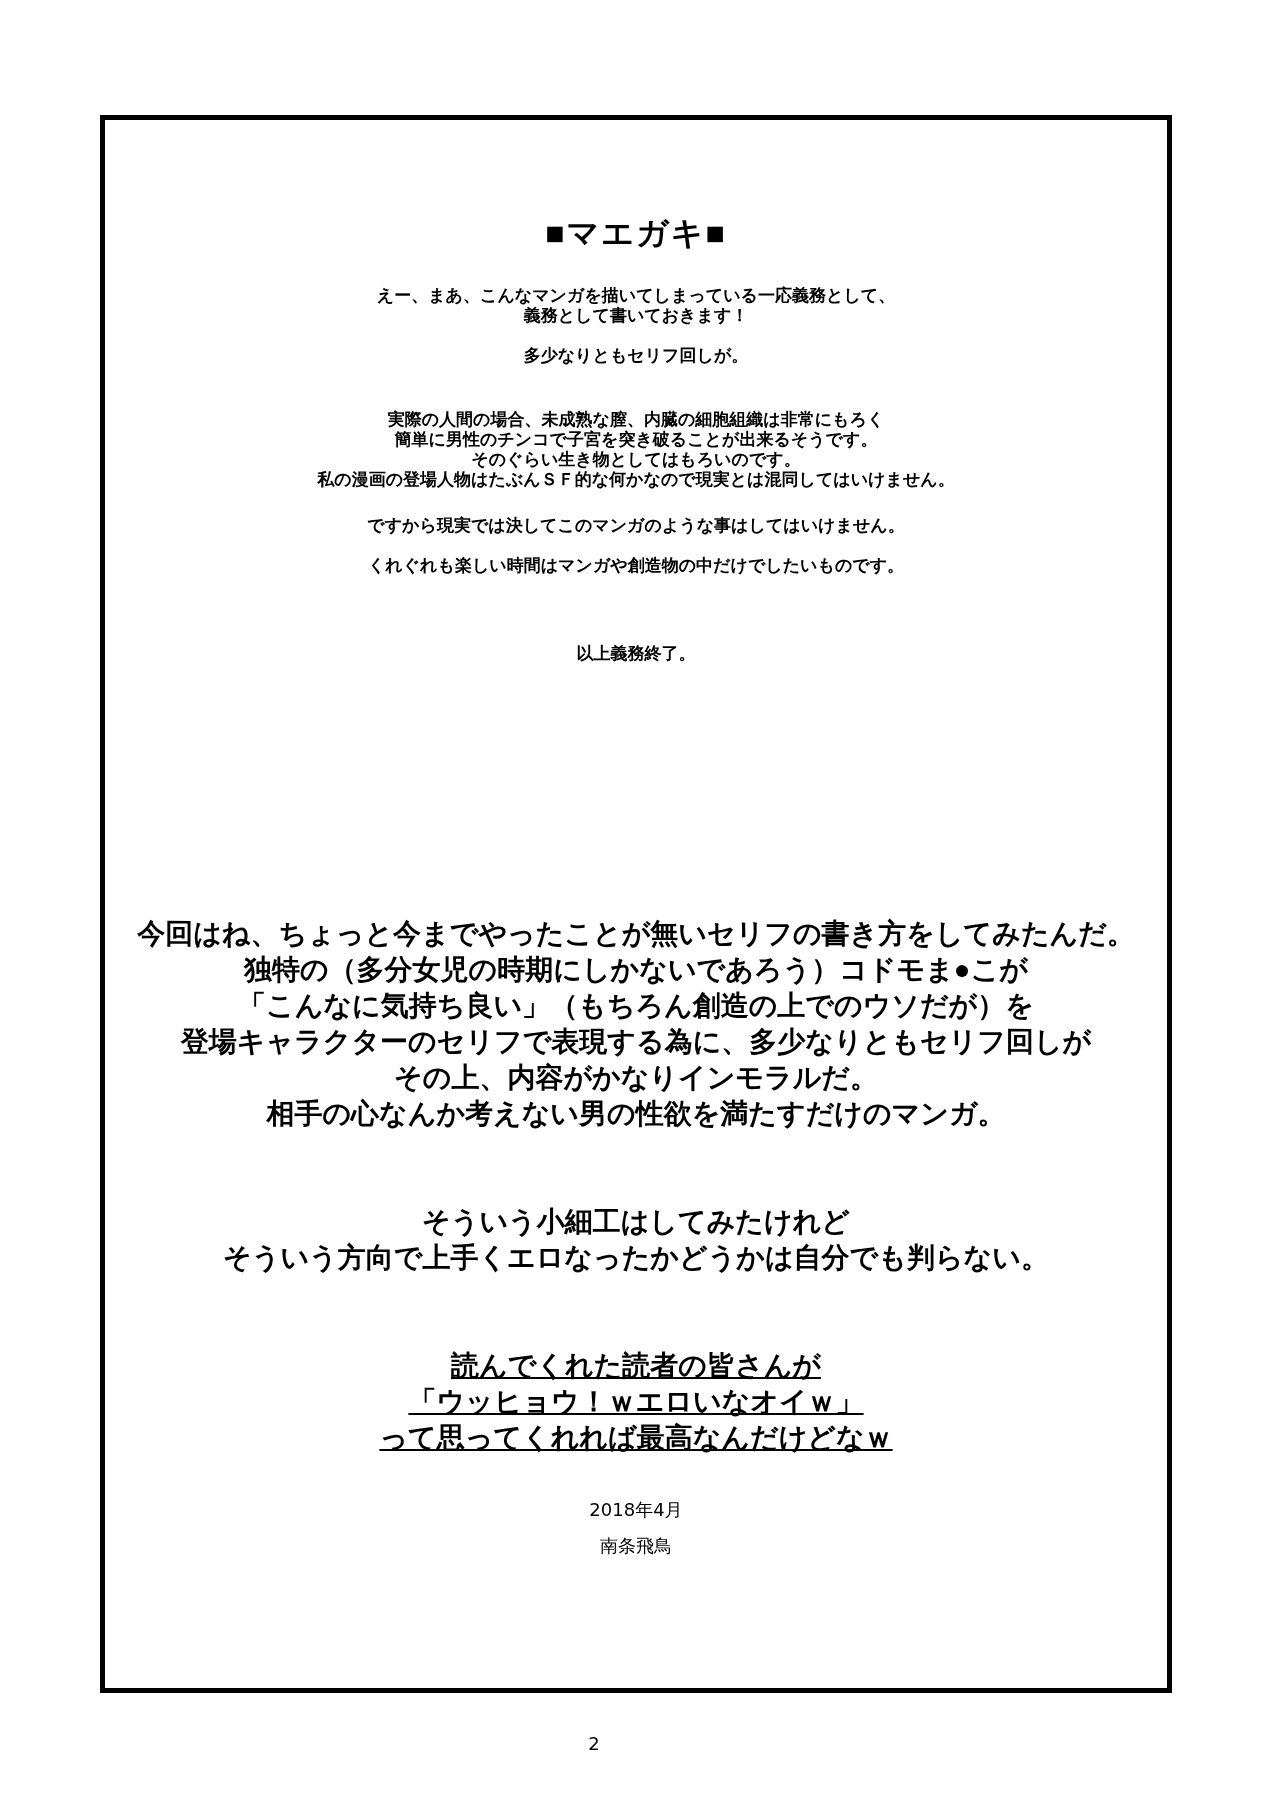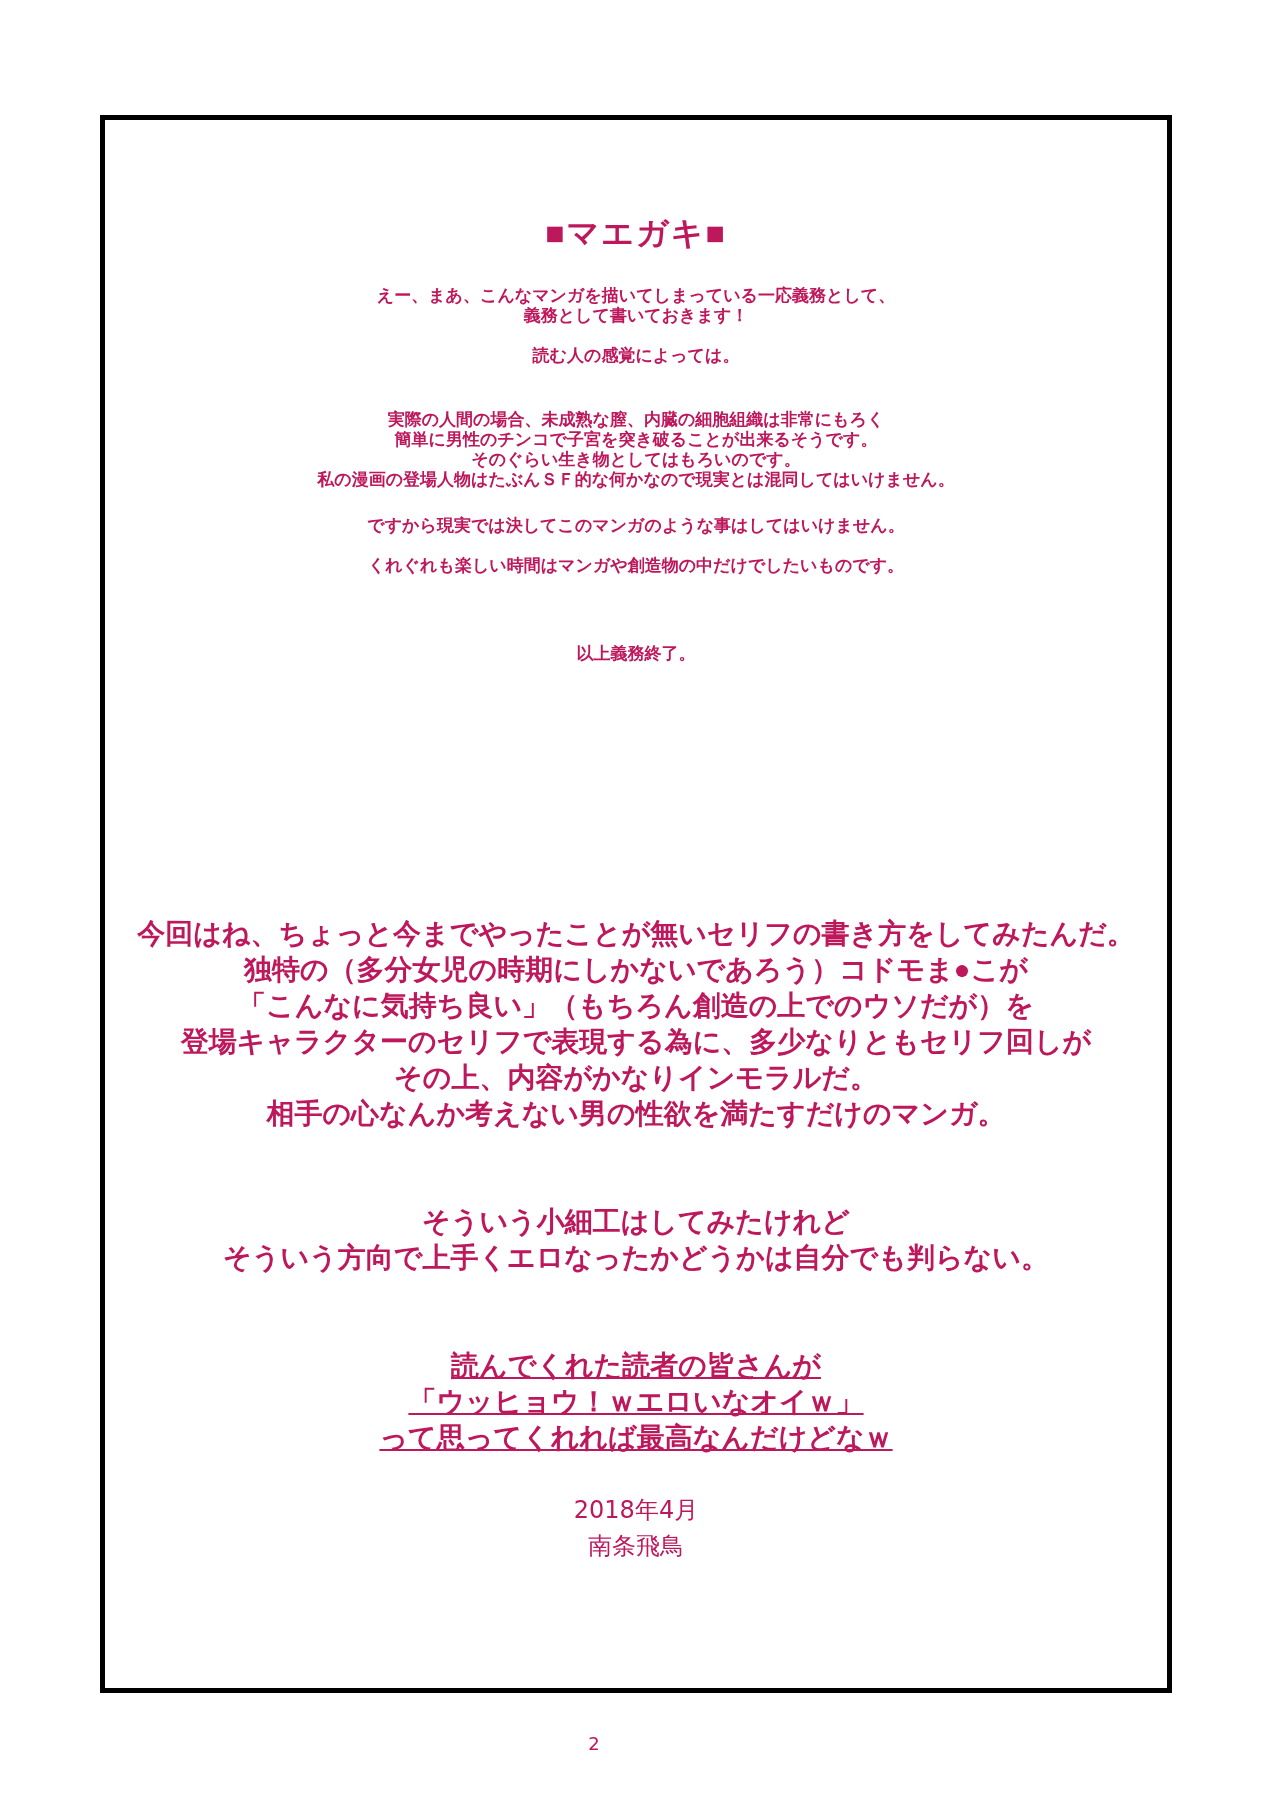--- a/index.html
+++ b/index.html
@@ -5,21 +5,21 @@
   html, body {
     margin: 0;
     padding: 0;
     background: #ffffff;
   }
   .page {
     position: relative;
     width: 1188px;
     height: 1807px;
     background: #ffffff;
-    color: #be185d;
+    color: #000000;
     font-family: "Liberation Serif", "DejaVu Serif", serif;
     overflow: hidden;
   }
   .frame {
     position: absolute;
     left: 100px;
     top: 115px;
     width: 1072px;
     height: 1578px;
     border: 5px solid #000000;
@@ -53,21 +53,21 @@
   .big-block {
     font-size: 28px;
     line-height: 36px;
     font-weight: bold;
   }
   .p1 { top: 796px; }
   .p2 { top: 1084px; }
   .p3 { top: 1228px; text-decoration: underline; }
   .sign {
     top: 1372px;
-    font-size: 24px;
+    font-size: 18px;
     line-height: 36px;
     font-family: "DejaVu Sans", "Liberation Sans", sans-serif;
     font-weight: normal;
   }
   .page-number {
     position: absolute;
     left: 0;
     width: 100%;
     top: 1733px;
     text-align: center;
@@ -82,21 +82,21 @@
   <div class="frame">
 
     <h1 class="centered title">■マエガキ■</h1>
 
     <div class="centered small-block b1">
       <div>えー、まあ、こんなマンガを描いてしまっている一応義務として、</div>
       <div>義務として書いておきます！</div>
     </div>
 
     <div class="centered small-block b2">
-      <div>読む人の感覚によっては。</div>
+      <div>多少なりともセリフ回しが。</div>
     </div>
 
     <div class="centered small-block b3">
       <div>実際の人間の場合、未成熟な膣、内臓の細胞組織は非常にもろく</div>
       <div>簡単に男性のチンコで子宮を突き破ることが出来るそうです。</div>
       <div>そのぐらい生き物としてはもろいのです。</div>
       <div>私の漫画の登場人物はたぶんＳＦ的な何かなので現実とは混同してはいけません。</div>
     </div>
 
     <div class="centered small-block b4">

